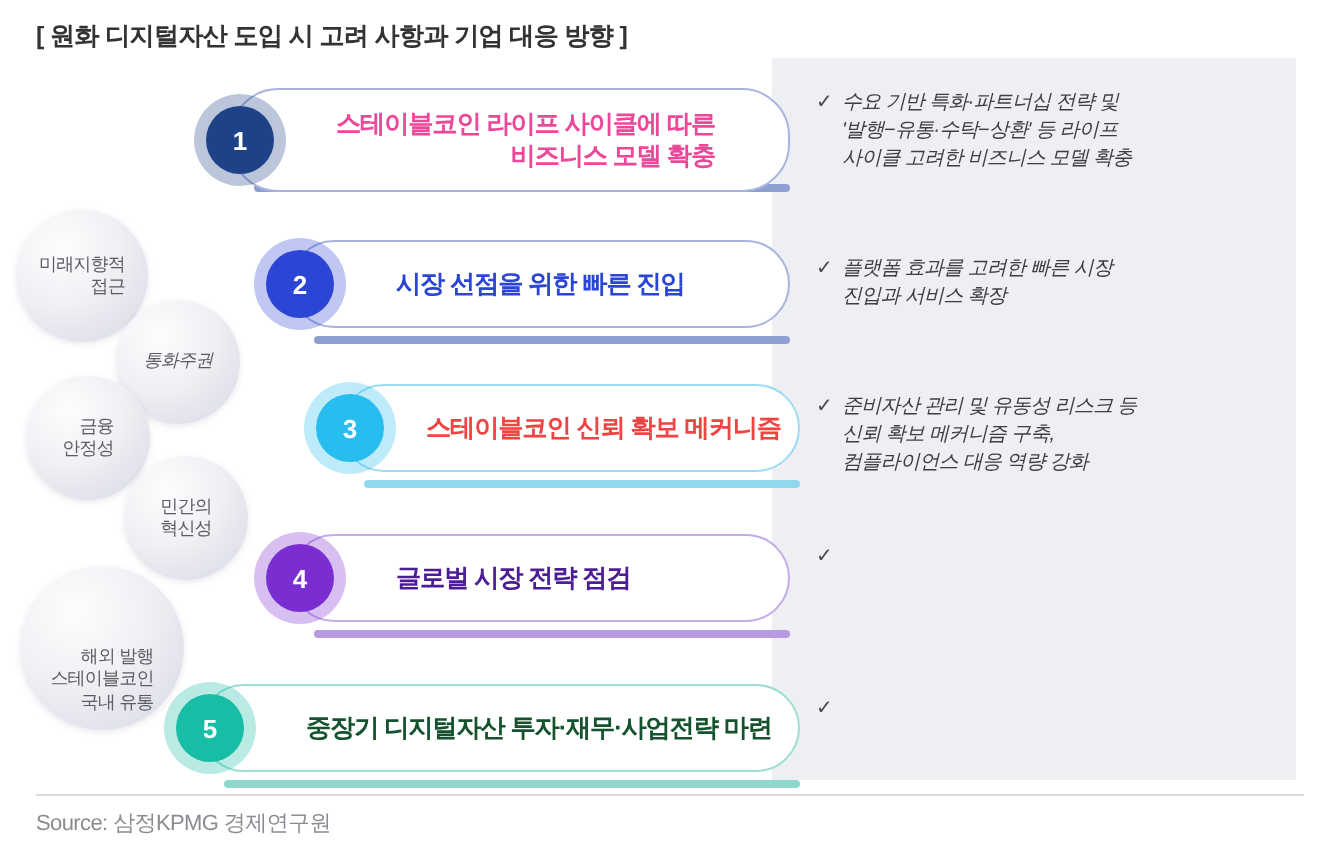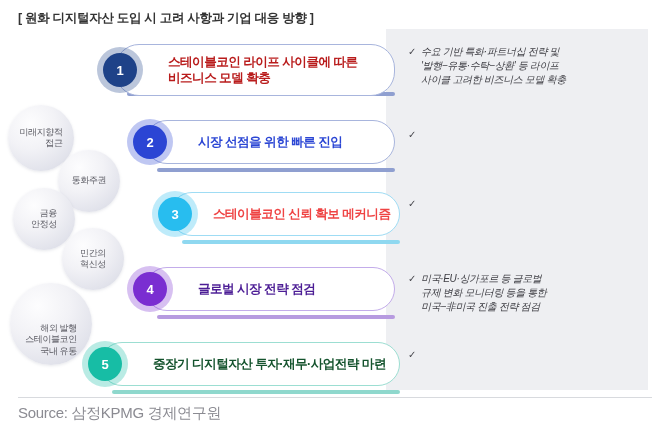--- a/index.html
+++ b/index.html
@@ -137,57 +137,57 @@
     left: 18px;
     top: 397px;
     width: 634px;
     height: 1px;
     background: #d8dade;
   }
   #source {
     position: absolute;
     left: 18px;
     top: 404px;
-    font-size: 15px;
+    font-size: 11px;
     color: #8b8b92;
     letter-spacing: -0.3px;
   }
 </style>
 </head>
 <body>
 
 <div id="title">[ 원화 디지털자산 도입 시 고려 사항과 기업 대응 방향 ]</div>
 
 <div id="right-panel"></div>
 
 <div class="bubble" style="left:8px; top:105px; width:66px; height:66px;">
   <span style="white-space:pre-line;">미래지향적
 접근</span>
 </div>
 <div class="bubble" style="left:58px; top:150px; width:62px; height:62px;">
-  <span style="white-space:pre-line;">통화주권</span>
+  <span style="white-space:pre-line;font-style:italic;">통화주권</span>
 </div>
 <div class="bubble" style="left:13px; top:188px; width:62px; height:62px;">
   <span style="white-space:pre-line;">금융
 안정성</span>
 </div>
 <div class="bubble" style="left:62px; top:228px; width:62px; height:62px;">
   <span style="white-space:pre-line;">민간의
 혁신성</span>
 </div>
 <div class="bubble" style="left:10px; top:283px; width:82px; height:82px; font-size:9px;">
   <span style="white-space:pre-line;margin-top:32px;">해외 발행
 스테이블코인
 국내 유통</span>
 </div>
 
 <div class="row" style="left:115px; top:44px;">
   <div class="underbar" style="left:12px; width:268px; background:#8f9fd0;"></div>
   <div class="pill" style="width:280px; height:52px; border-color:#a8b5dd;">
-    <div class="pill-label" style="color:#b91c1c; white-space:pre-line;">스테이블코인 라이프 사이클에 따른
+    <div class="pill-label" style="color:#ec4899; white-space:pre-line;text-align:right;">스테이블코인 라이프 사이클에 따른
 비즈니스 모델 확충</div>
   </div>
   <div class="numcircle" style="top:9px; background:#1f4288;">
     <span>1</span>
     <i style="position:absolute;left:-6px;top:-6px;width:46px;height:46px;border-radius:50%;background:#1f4288;opacity:0.3;z-index:-1;"></i>
   </div>
 </div>
 <div class="bullet" style="left:408px; top:45px; width:236px;">
   <span class="check">✓</span>
   <span class="btext">수요 기반 특화·파트너십 전략 및
@@ -200,51 +200,53 @@
   <div class="pill" style="width:250px; border-color:#a8b5dd;">
     <div class="pill-label" style="color:#2b46d4;">시장 선점을 위한 빠른 진입</div>
   </div>
   <div class="numcircle" style="background:#2b46d4;">
     <span>2</span>
     <i style="position:absolute;left:-6px;top:-6px;width:46px;height:46px;border-radius:50%;background:#2b46d4;opacity:0.3;z-index:-1;"></i>
   </div>
 </div>
 <div class="bullet" style="left:408px; top:128px; width:236px;">
   <span class="check">✓</span>
+  <span class="btext">플랫폼 효과를 고려한 빠른 시장
+진입과  서비스 확장</span>
 </div>
 
 <div class="row" style="left:170px; top:192px;">
   <div class="underbar" style="left:12px; width:218px; background:#8fd8f0;"></div>
   <div class="pill" style="width:230px; border-color:#9fdcf4;">
     <div class="pill-label" style="color:#ef4444;margin-left:42px;">스테이블코인 신뢰 확보 메커니즘</div>
   </div>
   <div class="numcircle" style="background:#29bdef;">
     <span>3</span>
     <i style="position:absolute;left:-6px;top:-6px;width:46px;height:46px;border-radius:50%;background:#29bdef;opacity:0.3;z-index:-1;"></i>
   </div>
 </div>
 <div class="bullet" style="left:408px; top:197px; width:236px;">
   <span class="check">✓</span>
+  <span class="btext">준비자산 관리 및 유동성 리스크 등
+신뢰 확보 메커니즘 구축,
+컴플라이언스 대응 역량 강화</span>
 </div>
 
 <div class="row" style="left:145px; top:267px;">
   <div class="underbar" style="left:12px; width:238px; background:#b79be0;"></div>
   <div class="pill" style="width:250px; border-color:#c3acea;">
     <div class="pill-label" style="color:#4c1d95;">글로벌 시장 전략 점검</div>
   </div>
   <div class="numcircle" style="background:#7a2fd2;">
     <span>4</span>
     <i style="position:absolute;left:-6px;top:-6px;width:46px;height:46px;border-radius:50%;background:#7a2fd2;opacity:0.3;z-index:-1;"></i>
   </div>
 </div>
 <div class="bullet" style="left:408px; top:272px; width:236px;">
   <span class="check">✓</span>
-  <span class="btext">미국·EU·싱가포르  등 글로벌
-규제 변화 모니터링 등을 통한
-미국−非미국 진출 전략 점검</span>
 </div>
 
 <div class="row" style="left:100px; top:342px;">
   <div class="underbar" style="left:12px; width:288px; background:#8fd8cd;"></div>
   <div class="pill" style="width:300px; border-color:#9cded2;">
     <div class="pill-label" style="color:#14532d;">중장기 디지털자산 투자·재무·사업전략 마련</div>
   </div>
   <div class="numcircle" style="background:#17bda5;">
     <span>5</span>
     <i style="position:absolute;left:-6px;top:-6px;width:46px;height:46px;border-radius:50%;background:#17bda5;opacity:0.3;z-index:-1;"></i>

